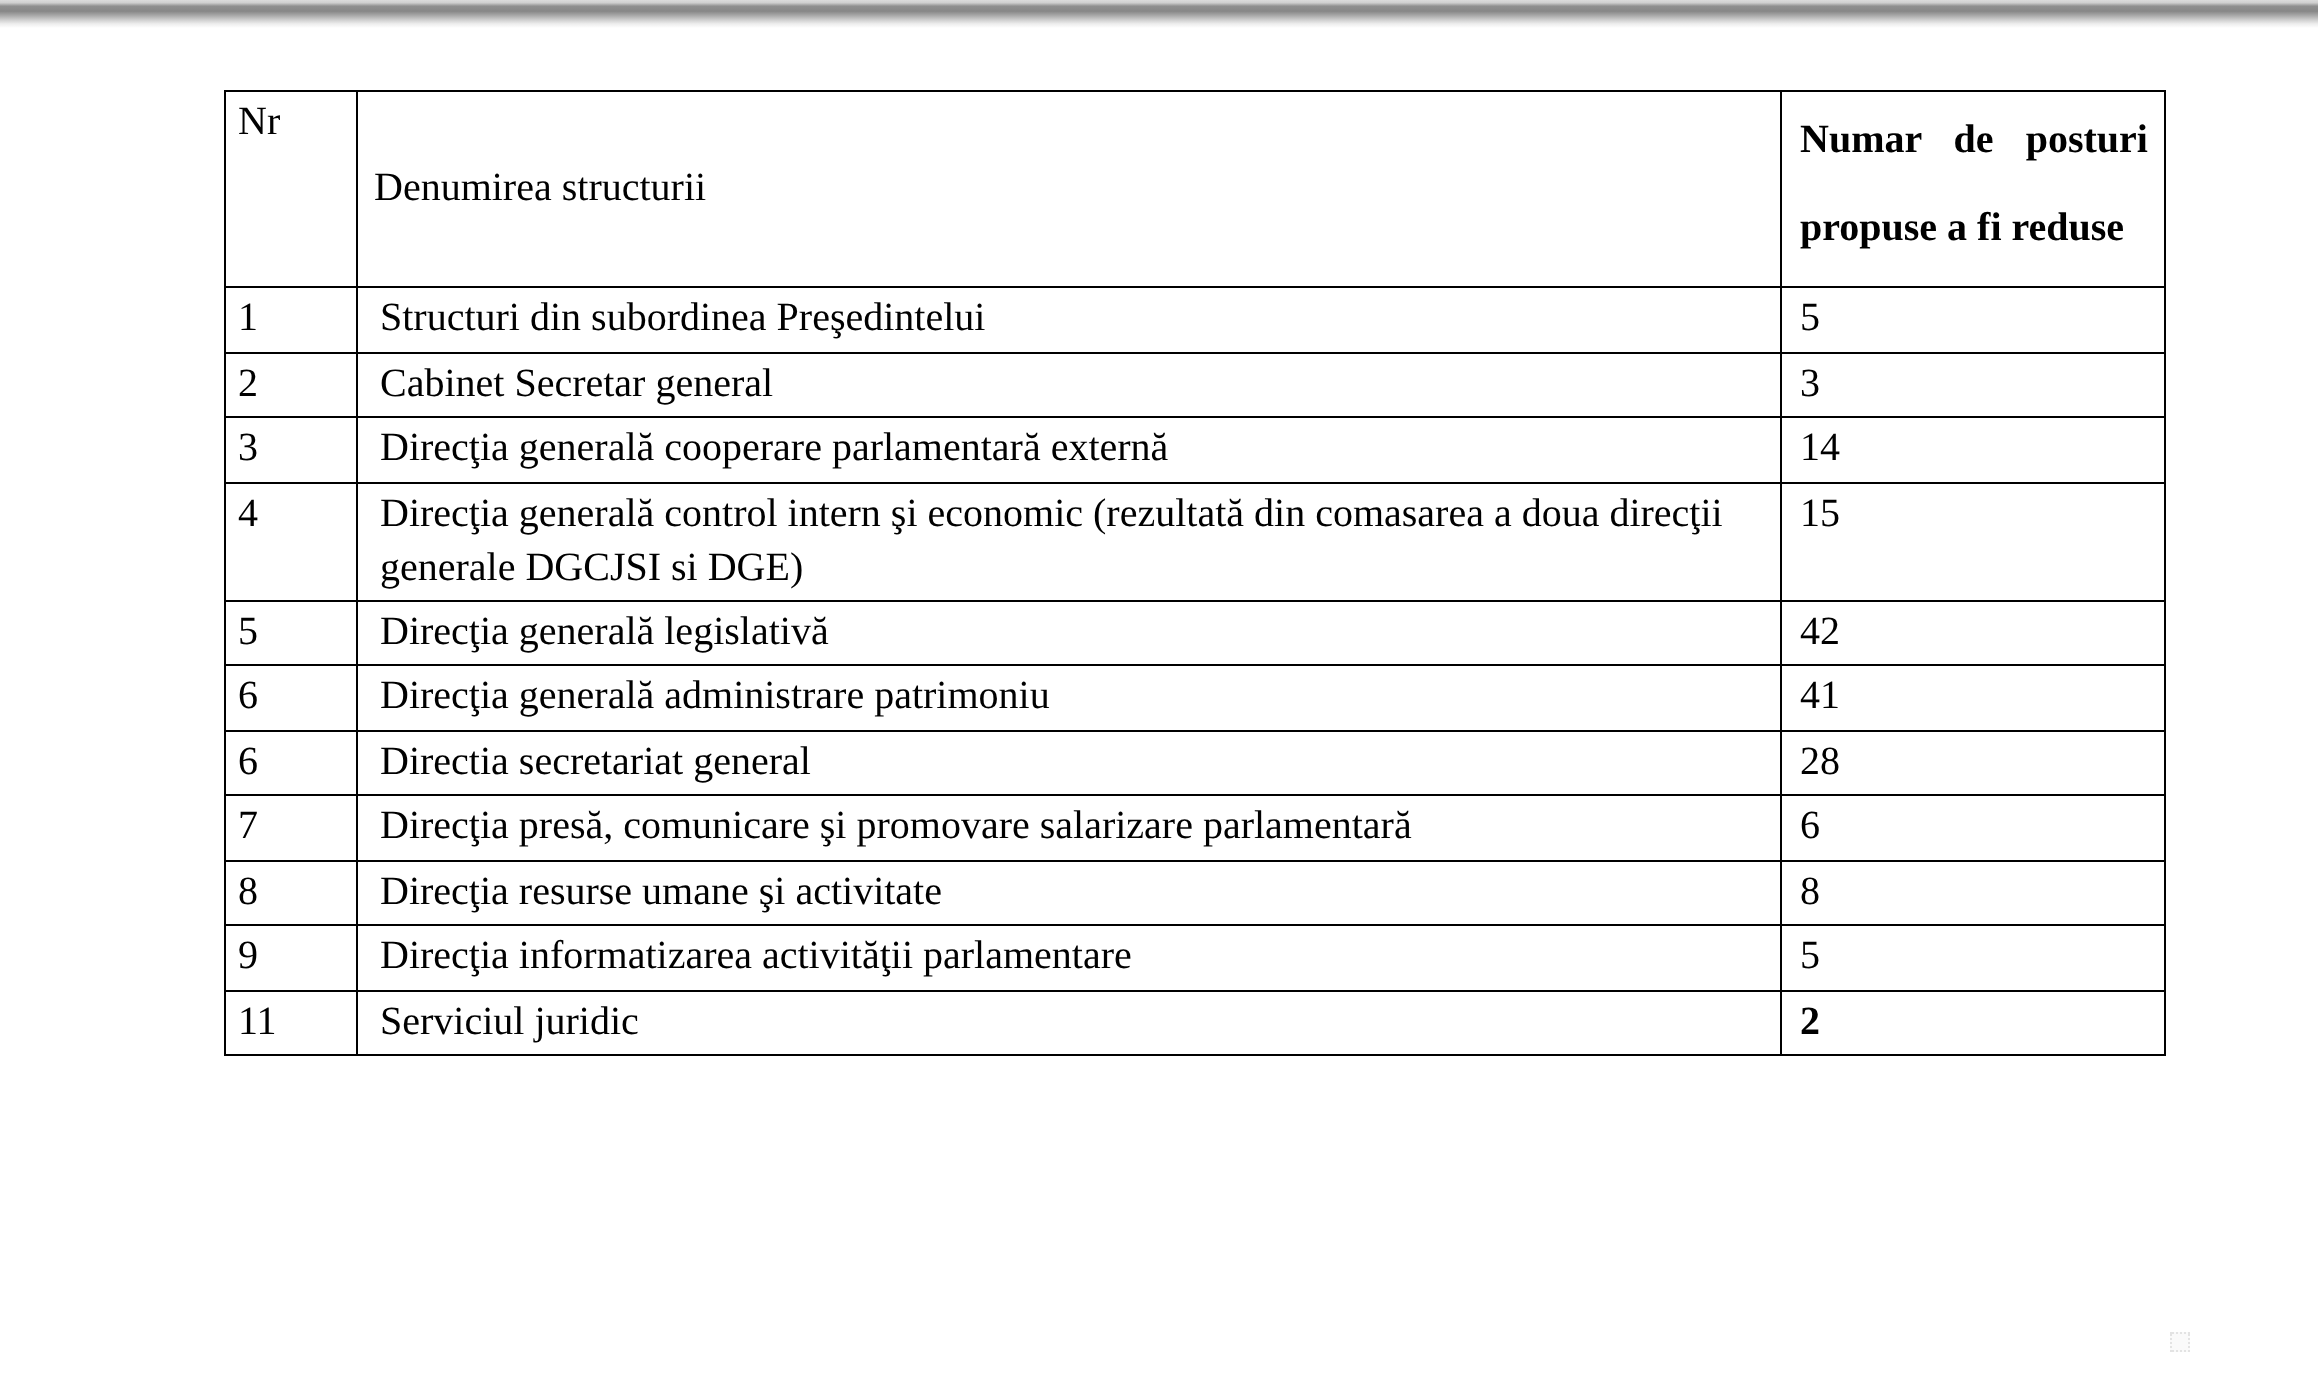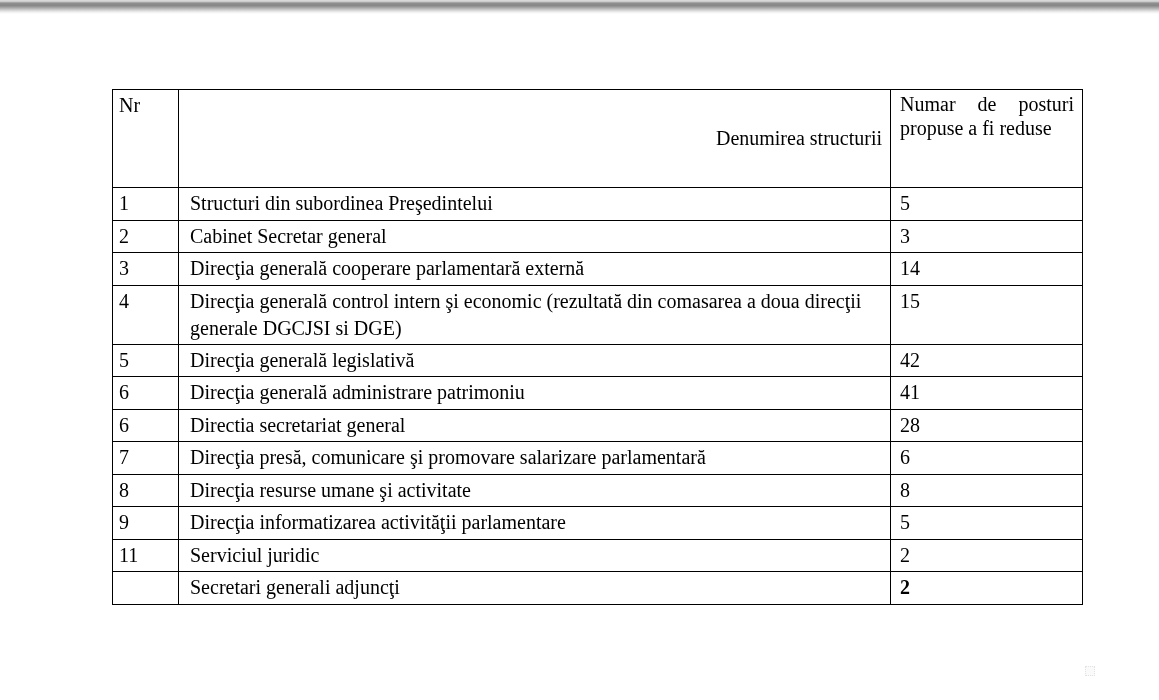--- a/index.html
+++ b/index.html
@@ -24,43 +24,43 @@
       #dcdcdc 0%, #cfcfcf 10%, #8f8f8f 22%, #878787 40%,
       #a8a8a8 55%, #cccccc 70%, #ededed 85%, #ffffff 100%);
   }
   table.doc-table {
     position: absolute;
     left: 112px;
     top: 45px;
     width: 970px;
     border-collapse: collapse;
     table-layout: fixed;
-    margin-top: 44px;
   }
   .doc-table th, .doc-table td {
     border: 1.4px solid #000000;
     font-size: 20px;
     font-weight: normal;
     vertical-align: top;
     overflow: hidden;
   }
   .doc-table thead tr { height: 98px; }
   .doc-table th.h-nr {
     text-align: left;
     padding: 4px 4px 0 6px;
   }
   .doc-table th.h-name {
-    text-align: right;
+    text-align: left;
     vertical-align: middle;
     padding: 0 8px;
   }
   .doc-table th.h-posts {
     text-align: justify;
     padding: 2px 8px 0 9px;
-    line-height: 24px;
+    line-height: 44px;
+    font-weight: bold;
   }
   .doc-table tbody tr { height: 32.5px; }
   .doc-table td {
     padding: 2px 8px 2px;
     line-height: 27px;
   }
   .doc-table td.c-nr  { padding-left: 6px; }
   .doc-table td.c-name{ padding-left: 11px; }
   .doc-table td.c-posts{ padding-left: 9px; }
   .doc-table tbody tr:last-child td.c-posts { font-weight: bold; }
@@ -155,22 +155,17 @@
       </tr>
 
 
       <tr>
         <td class="c-nr">11</td>
         <td class="c-name">Serviciul juridic</td>
         <td class="c-posts">2</td>
       </tr>
 
 
-      <tr>
-        <td class="c-nr"></td>
-        <td class="c-name">Secretari generali adjuncţi</td>
-        <td class="c-posts">2</td>
-      </tr>
 
     </tbody>
 </table>
 
 <div class="resize-handle"></div>
 
 </body></html>

